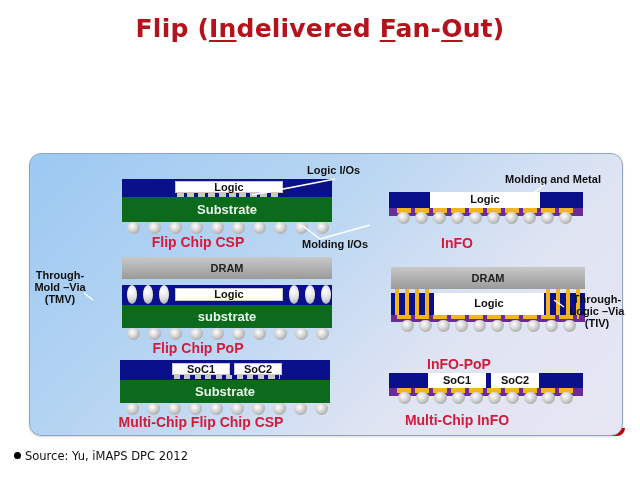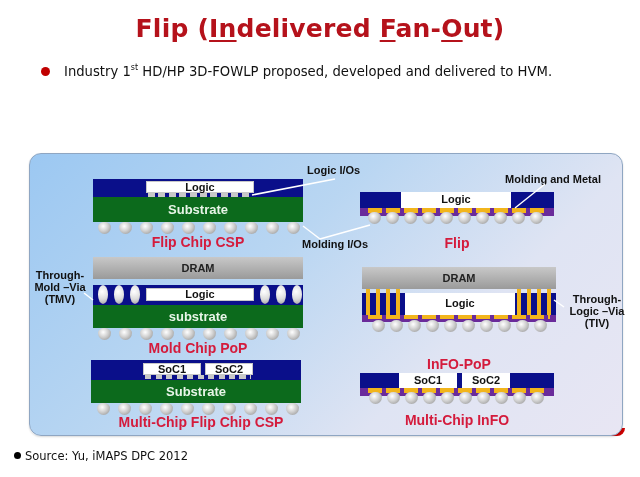--- a/index.html
+++ b/index.html
@@ -7,44 +7,40 @@
   .title { position:absolute; left:0; top:14px; width:640px; text-align:center; color:#b5121b; font-family:"DejaVu Sans", sans-serif; font-weight:bold; font-size:25px; letter-spacing:0.2px; }
   .title u { text-decoration-thickness:2px; text-underline-offset:3px; }
   .bullets { position:absolute; left:38px; top:62px; width:590px; }
   .bullet { position:relative; padding-left:26px; font-family:"DejaVu Sans", sans-serif; font-size:13.2px; color:#111; line-height:19px; }
   .bullet .dot { position:absolute; left:3px; top:5px; width:9px; height:9px; border-radius:50%; background:#c00000; }
   .bullet sup { font-size:8px; vertical-align:6px; line-height:0; }
   .panel { position:absolute; left:29px; top:153px; width:592px; height:281px; border-radius:12px;
     background:linear-gradient(135deg,#9cc8f2 0%,#b9d6f2 40%,#dfe4f3 70%,#e8e6f3 100%);
     border:1px solid #8fa6c2; box-shadow:0 1px 2px rgba(0,0,0,.15); }
   .panel-shadow { position:absolute; left:200px; top:428px; width:425px; height:8px; border-radius:0 0 12px 0; background:linear-gradient(90deg,rgba(200,0,0,0) 0%,#d40000 50%,#cc0000 100%); }
-  .abs { position:absolute; }
+  .abs { position:absolute;margin-left:29px; }
   .lbl { position:absolute; font-weight:bold; font-size:11px; color:#111; white-space:nowrap; }
   .cap { position:absolute; font-weight:bold; font-size:14px; color:#d41b3c; white-space:nowrap; text-align:center; }
   .blue { background:#0a0f8a; }
   .green { background:#0c6a1c; color:#e8f5e8; font-weight:bold; font-size:13px; text-align:center; }
   .chip { background:#ffffff; color:#111; font-weight:bold; font-size:11px; text-align:center; border:1px solid #c8c8c8; box-sizing:border-box; }
   .dram { background:linear-gradient(180deg,#c8c8c8 0%,#9a9a9a 100%); color:#222; font-weight:bold; font-size:11px; text-align:center; }
   .purple { background:#6a2b9a; }
   .ball { position:absolute; width:13px; height:12px; border-radius:50% 50% 50% 50% / 40% 40% 60% 60%; background:radial-gradient(circle at 40% 35%,#ffffff 0%,#cfcfcf 45%,#8a8a8a 100%); }
   .tmv { position:absolute; width:10px; height:19px; border-radius:50%; background:radial-gradient(circle at 40% 35%,#ffffff 0%,#dcdcdc 55%,#a0a0a0 100%); }
   .src { position:absolute; left:14px; top:449px; font-family:"DejaVu Sans", sans-serif; font-size:11.5px; color:#111; }
   .src .dot { display:inline-block; width:7px; height:7px; border-radius:50%; background:#000; margin-right:4px; vertical-align:1px; }
   svg.arrows { position:absolute; left:0; top:0; width:640px; height:477px; pointer-events:none; }
 </style>
 </head>
 <body>
 
 <div class="title"><span>Flip (</span><u>In</u><span>delivered </span><u>F</u><span>an-</span><u>O</u><span>ut)</span></div>
 
 <div class="bullets">
-  <div class="bullet">
-    <span class="dot"></span>
-    <span>Industry 1</span><sup>st</sup><span> HD/HP 3D-FOWLP proposed, developed and delivered to HVM.</span>
-  </div>
 </div>
 
 <div class="panel-shadow"></div>
 <div class="panel"></div>
 
 <div>
   <div class="abs blue" style="left:93px;top:179px;width:210px;height:19px;"></div>
   <div class="abs chip" style="left:146px;top:181px;width:108px;height:12px;line-height:10px;">Logic</div>
   <div class="abs" style="left:148px;top:193px;width:104px;height:4px;background:repeating-linear-gradient(90deg,#c8c8c8 0 7px,transparent 7px 10.4px);"></div>
   <div class="abs green" style="left:93px;top:197px;width:210px;height:25px;line-height:25px;">Substrate</div>
@@ -73,21 +69,21 @@
       <div class="ball" style="left:18px"></div>
       <div class="ball" style="left:36px"></div>
       <div class="ball" style="left:54px"></div>
       <div class="ball" style="left:72px"></div>
       <div class="ball" style="left:90px"></div>
       <div class="ball" style="left:108px"></div>
       <div class="ball" style="left:126px"></div>
       <div class="ball" style="left:144px"></div>
       <div class="ball" style="left:162px"></div>
   </div>
-  <div class="cap" style="left:360px;top:235px;width:194px;">Flip</div>
+  <div class="cap" style="left:360px;top:235px;width:194px;">InFO</div>
 </div>
 
 <div>
   <div class="abs dram" style="left:93px;top:257px;width:210px;height:22px;line-height:22px;">DRAM</div>
   <div class="abs" style="left:96px;top:279px;width:204px;height:6px;"></div>
   <div class="abs blue" style="left:93px;top:285px;width:210px;height:20px;"></div>
   <div class="abs" style="left:96px;top:283px;width:50px;height:22px;">
     <div class="tmv" style="left:2px;top:2px;"></div>
       <div class="tmv" style="left:18px;top:2px;"></div>
       <div class="tmv" style="left:34px;top:2px;"></div>
@@ -104,21 +100,21 @@
       <div class="ball" style="left:21px"></div>
       <div class="ball" style="left:42px"></div>
       <div class="ball" style="left:63px"></div>
       <div class="ball" style="left:84px"></div>
       <div class="ball" style="left:105px"></div>
       <div class="ball" style="left:126px"></div>
       <div class="ball" style="left:147px"></div>
       <div class="ball" style="left:168px"></div>
       <div class="ball" style="left:189px"></div>
   </div>
-  <div class="cap" style="left:93px;top:340px;width:210px;">Mold Chip PoP</div>
+  <div class="cap" style="left:93px;top:340px;width:210px;">Flip Chip PoP</div>
 </div>
 
 <div>
   <div class="abs dram" style="left:362px;top:267px;width:194px;height:22px;line-height:22px;">DRAM</div>
   <div class="abs blue" style="left:362px;top:293px;width:194px;height:22px;"></div>
   <div class="abs chip" style="left:405px;top:293px;width:110px;height:22px;line-height:21px;border:none;">Logic</div>
   <div class="abs" style="left:366px;top:289px;width:38px;height:30px;background:repeating-linear-gradient(90deg,#f2b51c 0 4px,transparent 4px 10px);"></div>
   <div class="abs" style="left:517px;top:289px;width:38px;height:30px;background:repeating-linear-gradient(90deg,#f2b51c 0 4px,transparent 4px 10px);"></div>
   <div class="abs purple" style="left:362px;top:315px;width:194px;height:7px;"></div>
   <div class="abs" style="left:368px;top:315px;width:182px;height:4px;background:repeating-linear-gradient(90deg,#f2b51c 0 14px,transparent 14px 18px);"></div>

